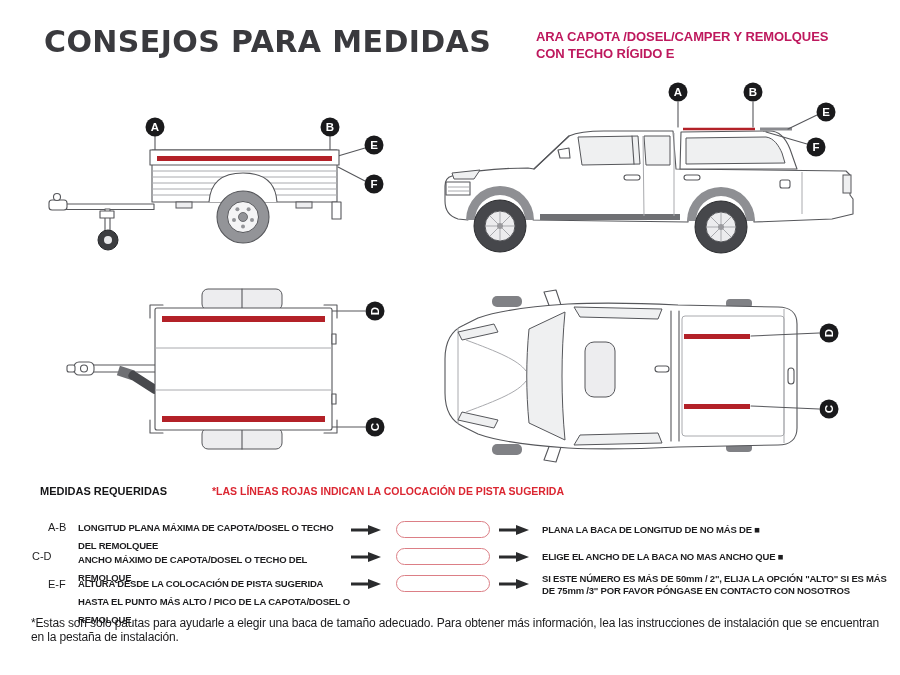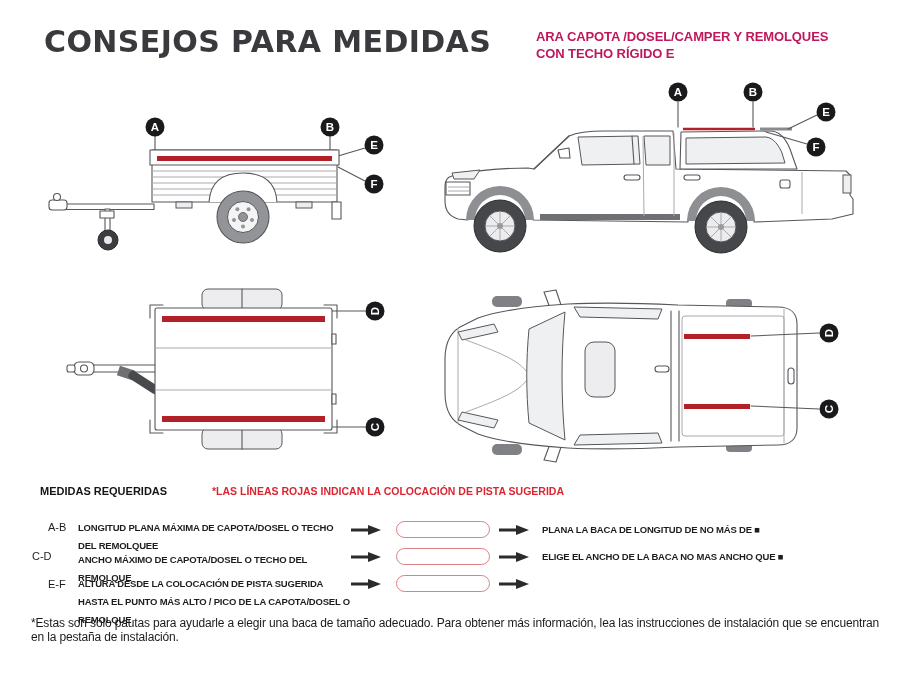--- a/index.html
+++ b/index.html
@@ -303,16 +303,17 @@
   <div class="m-desc" id="desc-ef">ALTURA DESDE LA COLOCACIÓN DE PISTA SUGERIDA HASTA EL PUNTO MÁS ALTO / PICO DE LA CAPOTA/DOSEL O REMOLQUE</div>
   <svg class="arrow" id="arr-ef-1" viewBox="0 0 30 12">
     <line class="arr-ln" x1="0" y1="6" x2="18" y2="6"></line>
       <polygon class="arr-fill" points="17,1 30,6 17,11"></polygon>
   </svg>
   <div class="pill" id="pill-ef"></div>
   <svg class="arrow" id="arr-ef-2" viewBox="0 0 30 12">
     <line class="arr-ln" x1="0" y1="6" x2="18" y2="6"></line>
       <polygon class="arr-fill" points="17,1 30,6 17,11"></polygon>
   </svg>
+  <div class="m-rec" id="rec-ef">SI ESTE NÚMERO ES MÁS DE 50mm / 2", ELIJA LA OPCIÓN "ALTO" SI ES MÁS DE 75mm /3" POR FAVOR PÓNGASE EN CONTACTO CON NOSOTROS</div>
 
   <div class="footer">*Estas son solo pautas para ayudarle a elegir una baca de tamaño adecuado. Para obtener más información, lea las instrucciones de instalación que se encuentran en la pestaña de instalación.</div>
 
 </div>
 
 </body></html>

